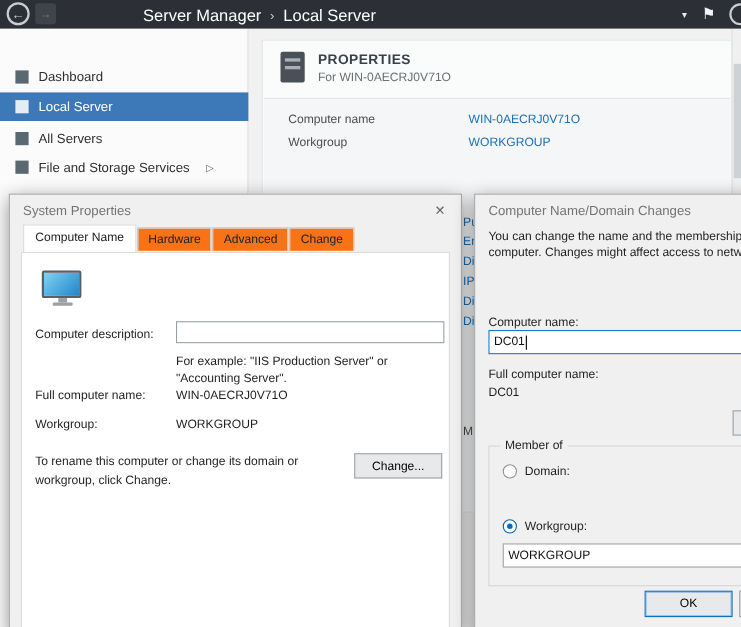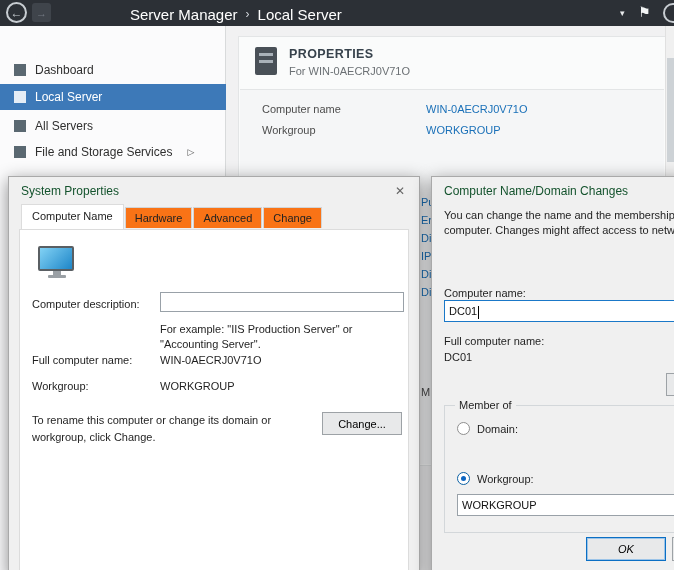--- a/index.html
+++ b/index.html
@@ -46,21 +46,21 @@
   
   .frag { position:absolute; left:421px; color:#1a70b8; font-size:11px; white-space:nowrap; z-index:5; }
   .frag.dark { color:#4a4a4a; }
   
   .scrollbar { position:absolute; right:0; top:26px; width:9px; height:544px; background:#f0f0f0;
     border-left:1px solid #e0e0e0; z-index:2; }
   .scroll-thumb { position:absolute; left:1px; top:32px; width:7px; height:104px; background:#cdd2d6; }
   
   .dialog { position:absolute; background:#f0f0f0; border:1px solid #a9a9a9;
     box-shadow:0 4px 16px rgba(0,0,0,.45); }
-  .dlg-title { position:absolute; left:12px; top:7px; font-size:12px; color:#14532d; white-space:nowrap; }
+  .dlg-title { position:absolute; left:12px; top:7px; font-size:12px; color:#737373; white-space:nowrap; }
   .dlg-close { position:absolute; right:8px; top:5px; width:22px; height:18px; color:#666;
     font-size:12px; text-align:center; line-height:18px; cursor:default; }
   .textbox { background:#fff; border:1px solid #99a1a8; font-size:11px; padding:2px 4px;
     font-family:inherit; color:#111; }
   .textbox.focused { border-color:#1a78c8; }
   .btn { background:#e8e9ea; border:1px solid #9da2a6; font-size:11px; font-family:inherit;
     display:flex; align-items:center; justify-content:center; cursor:default; }
   .btn.default { border:1px solid #0b6fc4; box-shadow:inset 0 0 0 1px #9cc4e8; }
   .lbl { color:#1f1f1f; white-space:nowrap; }
   
@@ -102,21 +102,21 @@
   .groupbox .legend { position:absolute; left:10px; top:-7px; background:#f0f0f0; padding:0 4px; }
   .radio { width:13px; height:13px; border:1px solid #8f8f8f; border-radius:50%; background:#fff;
     display:inline-block; position:relative; flex:0 0 auto; }
   .radio.checked { border-color:#0b61a4; }
   .radio.checked::after { content:""; position:absolute; left:3px; top:3px; width:5px; height:5px;
     border-radius:50%; background:#0d66c2; }
   .radio-row { position:absolute; left:12px; display:flex; align-items:center; gap:7px; }
   .dc-domain-row { top:16px;justify-content:flex-end; }
   .dc-workgroup-row { top:66px; }
   .dc-wg-input { position:absolute; left:12px; top:88px; width:230px; height:22px; }
-  .dc-ok-btn { position:absolute; left:154px; top:360px; width:80px; height:24px;font-style:italic; }
+  .dc-ok-btn { position:absolute; left:154px; top:360px; width:80px; height:24px; }
   .dc-cancel-frag { position:absolute; left:240px; top:360px; width:78px; height:24px; }
 </style>
 </head>
 <body>
 
 <div class="topbar">
   <div class="btn-back">←</div>
   <div class="btn-forward">→</div>
   <div class="breadcrumb">
     <span>Server Manager</span>

